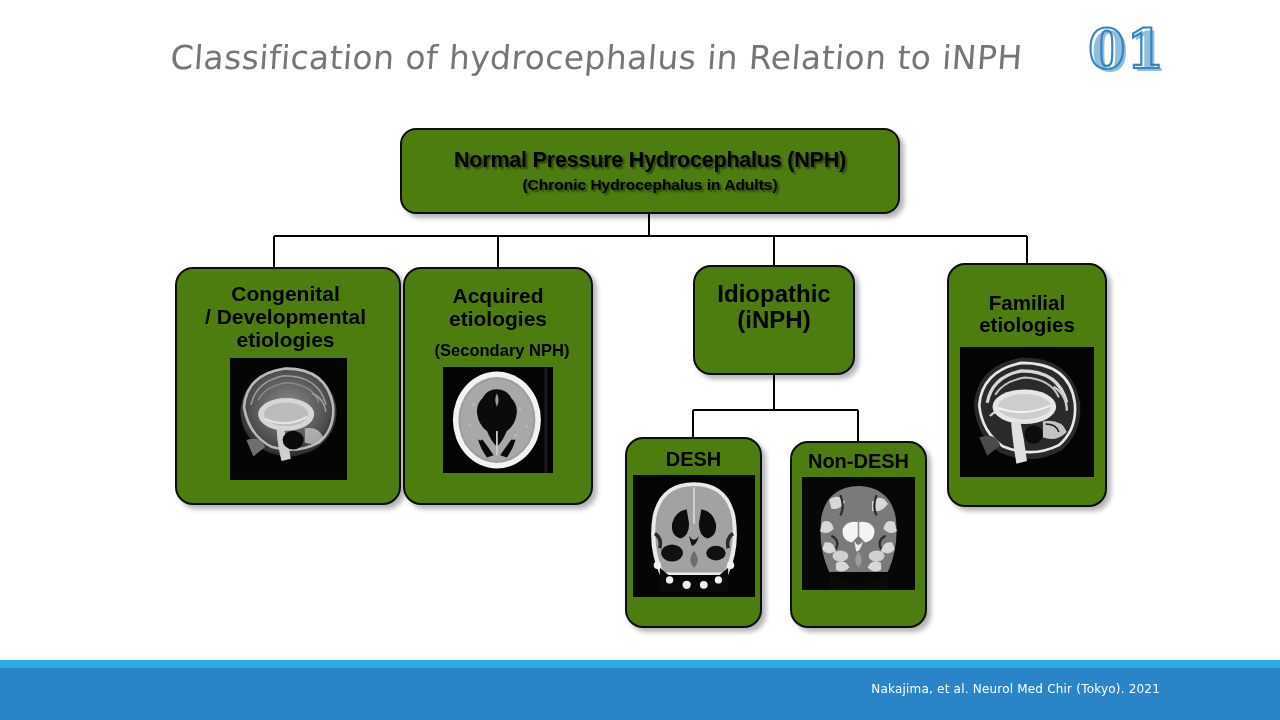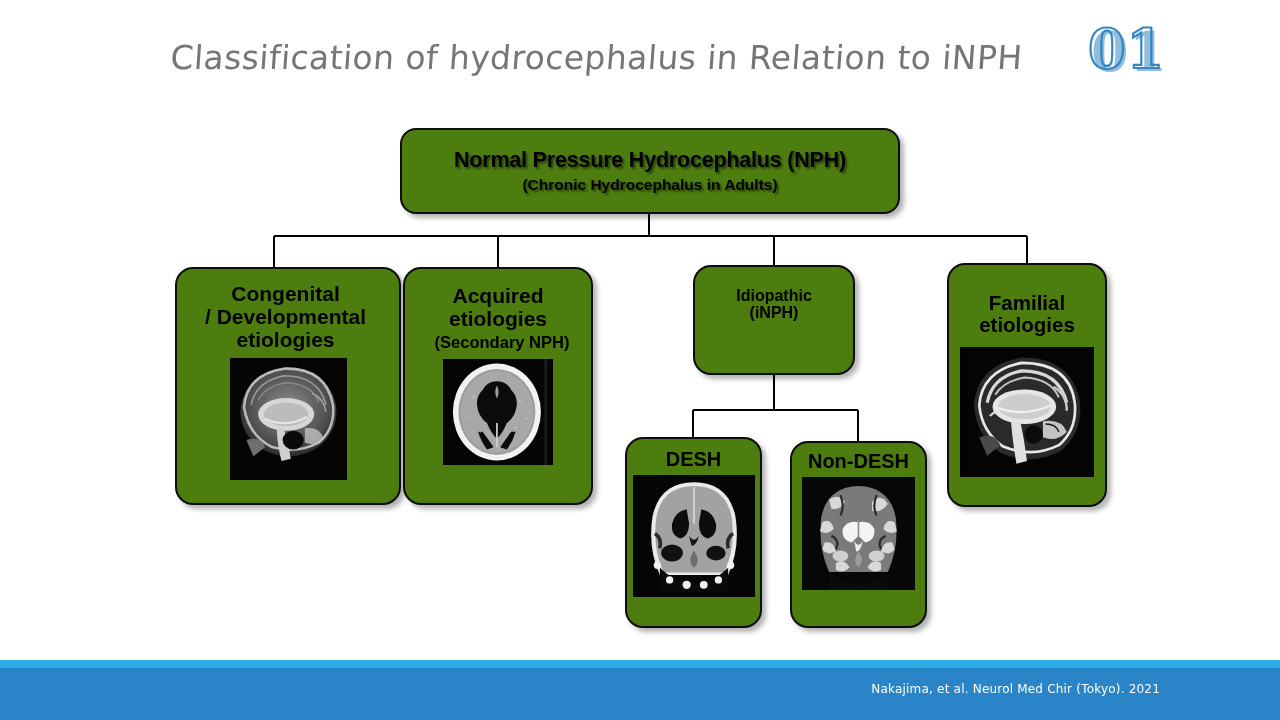--- a/index.html
+++ b/index.html
@@ -53,24 +53,24 @@
   #n-nph .ttl{font-size:21.5px;letter-spacing:-.2px;
     text-shadow:2px 2px 2px rgba(0,0,0,.45);}
   #n-nph .sub{font-size:15.5px;margin-top:3px;
     text-shadow:2px 2px 2px rgba(0,0,0,.45);}
 
   #n-cong{left:175px;top:267px;width:226px;height:238px;}
   #n-cong .ttl{font-size:21px;margin-top:14px;width:210px;margin-left:-5px;}
 
   #n-acq{left:403px;top:267px;width:190px;height:238px;}
   #n-acq .ttl{font-size:21px;margin-top:16px;}
-  #n-acq .sub{font-size:16.5px;margin-top:2px;padding-left:8px;}
+  #n-acq .sub{font-size:16.5px;margin-top:10px;padding-left:8px;}
 
   #n-idio{left:693px;top:265px;width:162px;height:110px;justify-content:flex-start;}
-  #n-idio .ttl{font-size:16px;margin-top:20px;}
+  #n-idio .ttl{font-size:24px;margin-top:14px;}
 
   #n-fam{left:947px;top:263px;width:160px;height:244px;}
   #n-fam .ttl{font-size:20.5px;margin-top:27px;}
 
   #n-desh{left:625px;top:437px;width:137px;height:191px;}
   #n-desh .ttl{font-size:20px;margin-top:10px;}
 
   #n-nondesh{left:790px;top:441px;width:137px;height:187px;}
   #n-nondesh .ttl{font-size:20px;margin-top:8px;}
 

